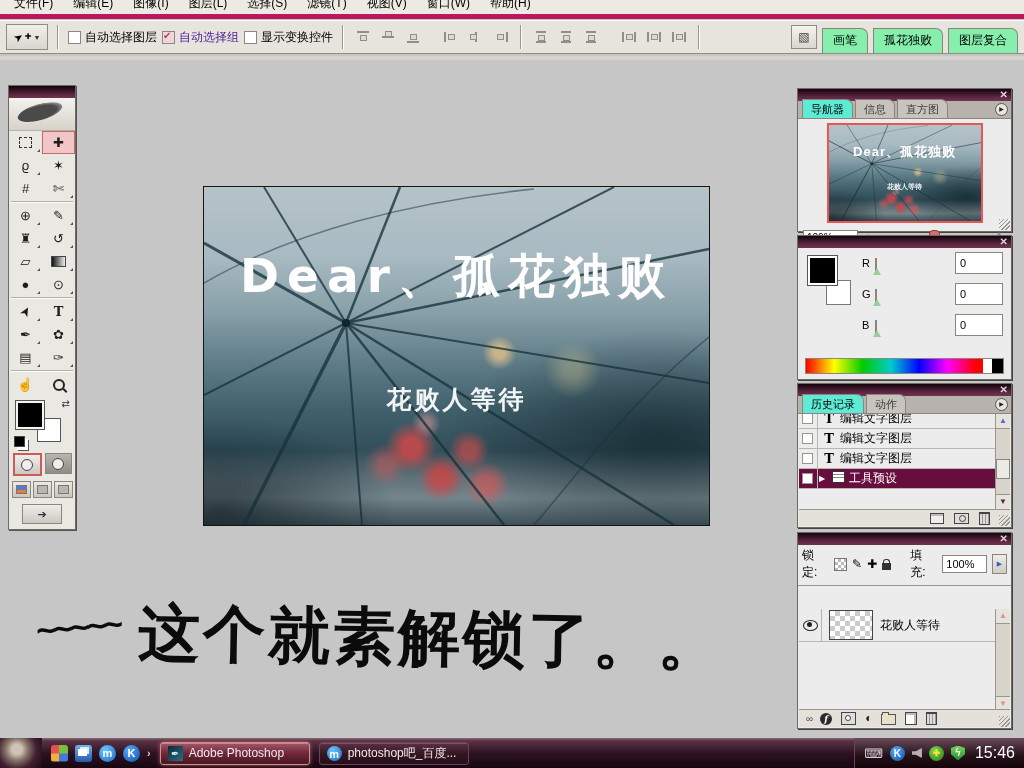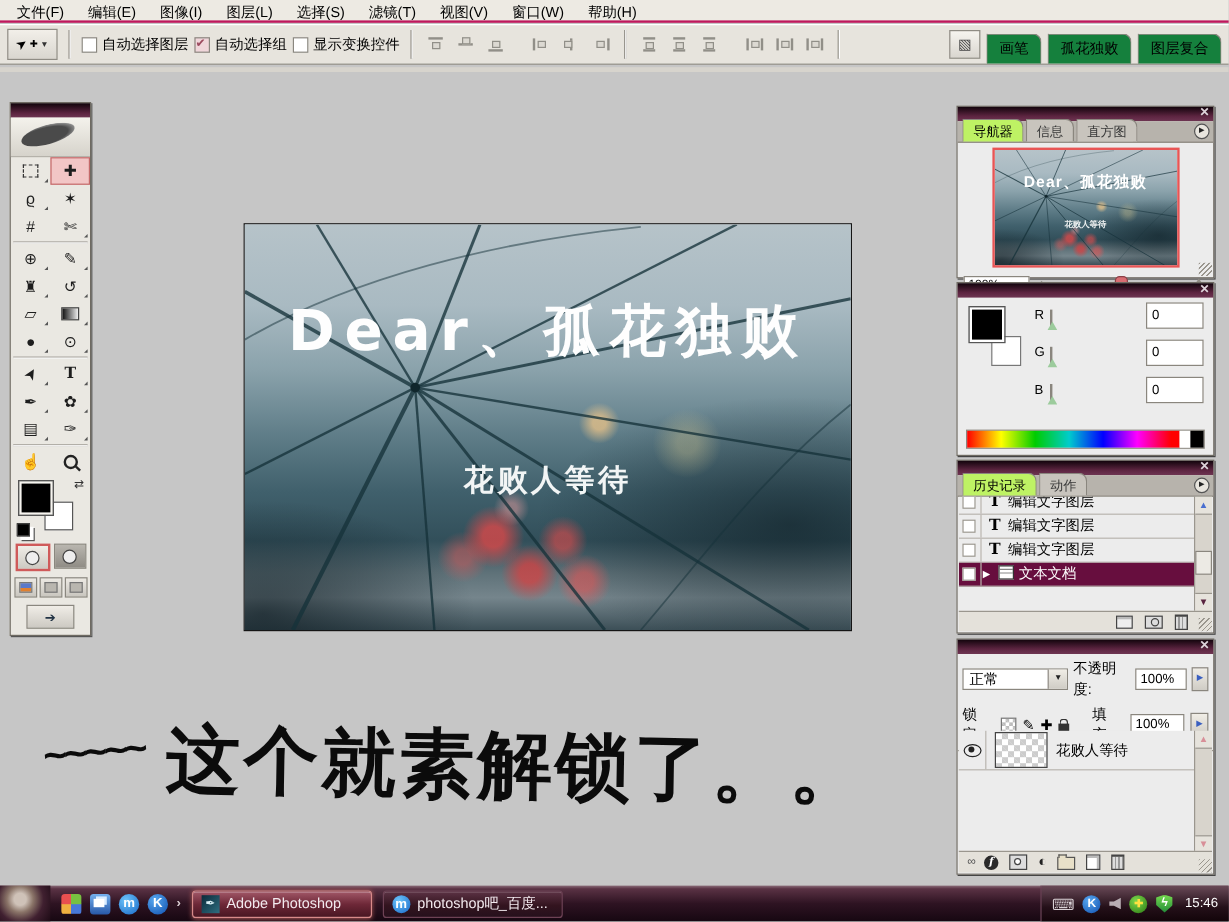--- a/index.html
+++ b/index.html
@@ -1,51 +1,51 @@
 <!DOCTYPE html>
 <html><head>
 <meta charset="utf-8">
 <style>
   html,body{margin:0;padding:0}
   body{width:1024px;height:768px;position:relative;overflow:hidden;
        background:#c6c6c6;font-family:"Liberation Sans",sans-serif;font-size:12px;color:#000}
   
   .menubar{position:absolute;left:0;top:0;width:100%;height:19px;background:#edeae3;
-           border-bottom:2px solid #be185d;display:flex;align-items:flex-start;padding-left:4px;box-sizing:border-box}
+           border-bottom:5px solid #be185d;display:flex;align-items:flex-end;padding-left:4px;box-sizing:border-box}
   .mi{padding:2px 10px;white-space:nowrap}
   
   .optionsbar{position:absolute;left:0;top:20px;width:100%;height:34px;background:#e7e4dd;
               border-top:1px solid #fff;border-bottom:1px solid #8f8c84;display:flex;align-items:center;
               padding:0 6px;box-sizing:border-box;gap:5px}
   .optionsbar:after{content:"";position:absolute;left:0;top:35px;width:100%;height:4px;background:#d7d4cd}
   .vsep{width:1px;height:24px;background:#98958d;border-right:1px solid #fff;margin:0 4px;flex:none}
   .opt-tool{width:40px;height:24px;border:1px solid #8f8c84;background:linear-gradient(#f2efe9,#d9d6cf);
             display:flex;align-items:center;justify-content:center;gap:2px}
   .opt-tool .arr{font-size:11px;transform:rotate(-35deg);line-height:1}
   .opt-tool .cross{font-size:8px;line-height:1}
   .opt-tool .dd{font-size:7px;color:#333}
   .cbwrap{display:flex;align-items:center;gap:4px;white-space:nowrap}
   .cb{width:11px;height:11px;background:#fff;border:1px solid #8a877f;display:inline-block;position:relative;flex:none}
   .cb.checked{background:#f0d6da}
   .cb.checked:after{content:"✔";position:absolute;left:0;top:-2px;font-size:10px;color:#9c4a5e}
-  .cblabel.disabled{color:#000000}
+  .cblabel.disabled{color:#4c1d95}
   .ai{width:14px;height:12px;position:relative;display:inline-block;margin:0 3px;flex:none}
   .ai i{position:absolute;background:#918f88}
   .ai b{position:absolute;border:1px solid #918f88;background:#dcd9d2;width:5px;height:4px}
   .ai.top i{left:1px;right:1px;top:0;height:2px}.ai.top b{left:4px;top:4px}
   .ai.vmid i{left:1px;right:1px;top:5px;height:2px}.ai.vmid b{left:4px;top:0}
   .ai.bot i{left:1px;right:1px;bottom:0;height:2px}.ai.bot b{left:4px;top:3px}
   .ai.lft i{top:1px;bottom:1px;left:0;width:2px}.ai.lft b{left:4px;top:3px}
   .ai.hmid i{top:1px;bottom:1px;left:6px;width:2px}.ai.hmid b{left:1px;top:3px}
   .ai.rgt i{top:1px;bottom:1px;right:0;width:2px}.ai.rgt b{right:4px;top:3px}
   .ai.dv i{left:2px;right:2px;top:0;height:2px;box-shadow:0 10px 0 #918f88}.ai.dv b{left:4px;top:4px}
   .ai.dh i{top:1px;bottom:1px;left:0;width:2px;box-shadow:12px 0 0 #918f88}.ai.dh b{left:4px;top:3px}
   .bridge{width:24px;height:22px;border:1px solid #8f8c84;background:linear-gradient(#f6f4ef,#d9d6cf);
           display:flex;align-items:center;justify-content:center;font-size:12px;color:#444;margin-left:auto}
-  .pw-tab{background:#15803d;border:1px solid #8a867e;border-bottom:none;border-radius:0 7px 0 0;
+  .pw-tab{background:#86efac;border:1px solid #8a867e;border-bottom:none;border-radius:0 7px 0 0;
           padding:3px 10px 4px;white-space:nowrap;align-self:flex-end}
   
   .toolbox{position:absolute;left:8px;top:85px;width:66px;background:#eae8e2;border:1px solid #6e6a62;box-shadow:1px 1px 0 #555}
   .tb-title{height:12px;background:linear-gradient(#10030a,#5c2440 70%,#6e3552)}
   .tb-logo{height:32px;background:linear-gradient(#f4f2ec,#d6d3cb);position:relative;overflow:hidden;border-bottom:1px solid #b5b2aa}
   .tb-logo:after{content:"";position:absolute;left:8px;top:6px;width:46px;height:16px;border-radius:50%;
                  background:radial-gradient(ellipse at 40% 55%,#4a4a4a 0 55%,#8a8a8a 70%,transparent 75%);transform:rotate(-16deg)}
   .tb-grid{display:grid;grid-template-columns:1fr 1fr}
   .tb-cell{height:23px;display:flex;align-items:center;justify-content:center;font-size:13px;color:#1d1d1d;position:relative}
   .tb-cell.sel{background:#f2c6c6;outline:1px solid #c46a6a;outline-offset:-1px}
@@ -98,21 +98,21 @@
   .caption{position:absolute;left:138px;top:596px;font-size:62px;font-weight:bold;color:#0b0b0b;
            font-family:"DejaVu Serif",serif;letter-spacing:3px;transform:rotate(1deg);white-space:nowrap}
   
   .panel{position:absolute;left:797px;width:215px;background:#ececec;border:1px solid #6e6a62;box-shadow:1px 1px 0 #444;box-sizing:border-box}
   .p-title{height:12px;background:linear-gradient(#12040c,#5c2440 65%,#6e3552);position:relative}
   .p-close{position:absolute;right:3px;top:0;color:#ddd3da;font-size:10px;font-weight:bold;line-height:12px}
   .p-tabs{height:17px;background:#b7b3ac;display:flex;align-items:flex-end;padding-left:4px;gap:2px;
           border-bottom:1px solid #8a867e;position:relative}
   .p-tab{padding:2px 8px 1px;font-size:11px;background:#c8c4bd;border:1px solid #8a867e;border-bottom:none;
          border-radius:0 7px 0 0;color:#3a3a3a;white-space:nowrap}
-  .p-tab.active{background:#bef264;color:#000}
+  .p-tab.active{background:#5eead4;color:#000}
   .p-menu{position:absolute;right:3px;bottom:2px;width:11px;height:11px;border:1px solid #555;border-radius:50%;
           background:#e8e5de;font-size:6px;line-height:11px;text-align:center;color:#222}
   .grip{position:absolute;right:1px;bottom:1px;width:11px;height:11px;
         background:repeating-linear-gradient(135deg,#9a968e 0 1px,transparent 1px 3px)}
   
   .nav-thumb{width:152px;height:96px;margin:4px auto 3px;border:2px solid #e85555;position:relative;overflow:hidden}
   .nav-t1{position:absolute;left:0;width:100%;top:18px;text-align:center;font-weight:bold;color:#fff;font-size:13px;letter-spacing:1px;white-space:nowrap}
   .nav-t2{position:absolute;left:0;width:100%;top:57px;text-align:center;font-weight:bold;color:#f0f3f3;font-size:7px}
   .nav-bottom{display:flex;align-items:center;gap:5px;padding:2px 5px 0;height:18px}
   .nav-zoom{width:50px;height:13px;background:#fff;border:1px solid #8a867e;font-size:10px;padding:0 0 0 3px;line-height:13px}
@@ -219,21 +219,21 @@
   .t-m{width:15px;height:15px;flex:none}
   .t-np{width:12px;height:14px;flex:none;background:#f6f9ff;border:1px solid #88a;box-shadow:inset 0 3px 0 #cfe0f8}
   .tray{margin-left:auto;display:flex;align-items:center;gap:7px;height:100%;padding:0 9px;
         background:linear-gradient(#6a4a58,#241019 60%,#120409);border-left:1px solid #6a4456}
   .tr-kb{color:#d8d0d4;font-size:13px}
   .tr-k{width:15px;height:15px;font-size:10px;line-height:15px;background:radial-gradient(circle at 35% 30%,#58a8f0,#0f4fae)}
   .tr-vol{width:10px;height:10px;background:#b8adb3;clip-path:polygon(0 32%,38% 32%,100% 0,100% 100%,38% 68%,0 68%)}
   .tr-plus{width:15px;height:15px;border-radius:50%;background:radial-gradient(circle at 38% 32%,#7cd84c,#2a7a12);color:#ffe040;font-size:9px;line-height:15px;text-align:center;font-weight:bold}
   .tr-shield{width:14px;height:15px;background:linear-gradient(#74d84e,#1f8a38);clip-path:polygon(50% 0,100% 16%,100% 58%,50% 100%,0 58%,0 16%);
              color:#fff;font-size:10px;line-height:14px;text-align:center;font-weight:bold}
-  .clock{color:#fff;font-size:11px;margin-left:3px}
+  .clock{color:#fff;font-size:16px;margin-left:3px}
 </style>
 </head>
 <body>
 
 <div class="menubar">
   <span class="mi">文件(F)</span>
   <span class="mi">编辑(E)</span>
   <span class="mi">图像(I)</span>
   <span class="mi">图层(L)</span>
   <span class="mi">选择(S)</span>
@@ -556,48 +556,39 @@
     </div>
     <div class="h-row">
       <span class="h-check"></span>
       <span class="h-icon">T</span>
       <span>编辑文字图层</span>
     </div>
     <div class="h-row selected">
       <span class="h-check"></span>
       <span class="h-ptr">▶</span>
       <span class="h-icon"><span class="pg"></span></span>
-      <span>文本文档</span>
+      <span>工具预设</span>
     </div>
   </div>
   <div class="h-scroll">
     <div class="sc-btn up">▲</div>
     <div class="sc-thumb"></div>
     <div class="sc-btn bottom">▼</div>
   </div>
   <div class="p-bottombar">
     <span class="ico-doc"></span>
     <span class="ico-cam"></span>
     <span class="ico-trash"></span>
   </div>
   <div class="grip"></div>
 </div>
 
 <div class="panel" style="top:532px;height:197px">
   <div class="p-title">
     <span class="p-close">✕</span>
-  </div>
-  <div class="l-row1">
-    <div class="l-select">
-      <span>正常</span>
-      <span class="l-dd">▼</span>
-    </div>
-    <span>不透明度:</span>
-    <span class="l-val">100%</span>
-    <span class="l-spin">▶</span>
   </div>
   <div class="l-row2">
     <span>锁定:</span>
     <span class="ico-checker"></span>
     <span>✎</span>
     <span>✚</span>
     <span class="ico-lock"></span>
     <span style="margin-left:14px">填充:</span>
     <span class="l-val">100%</span>
     <span class="l-spin">▶</span>

